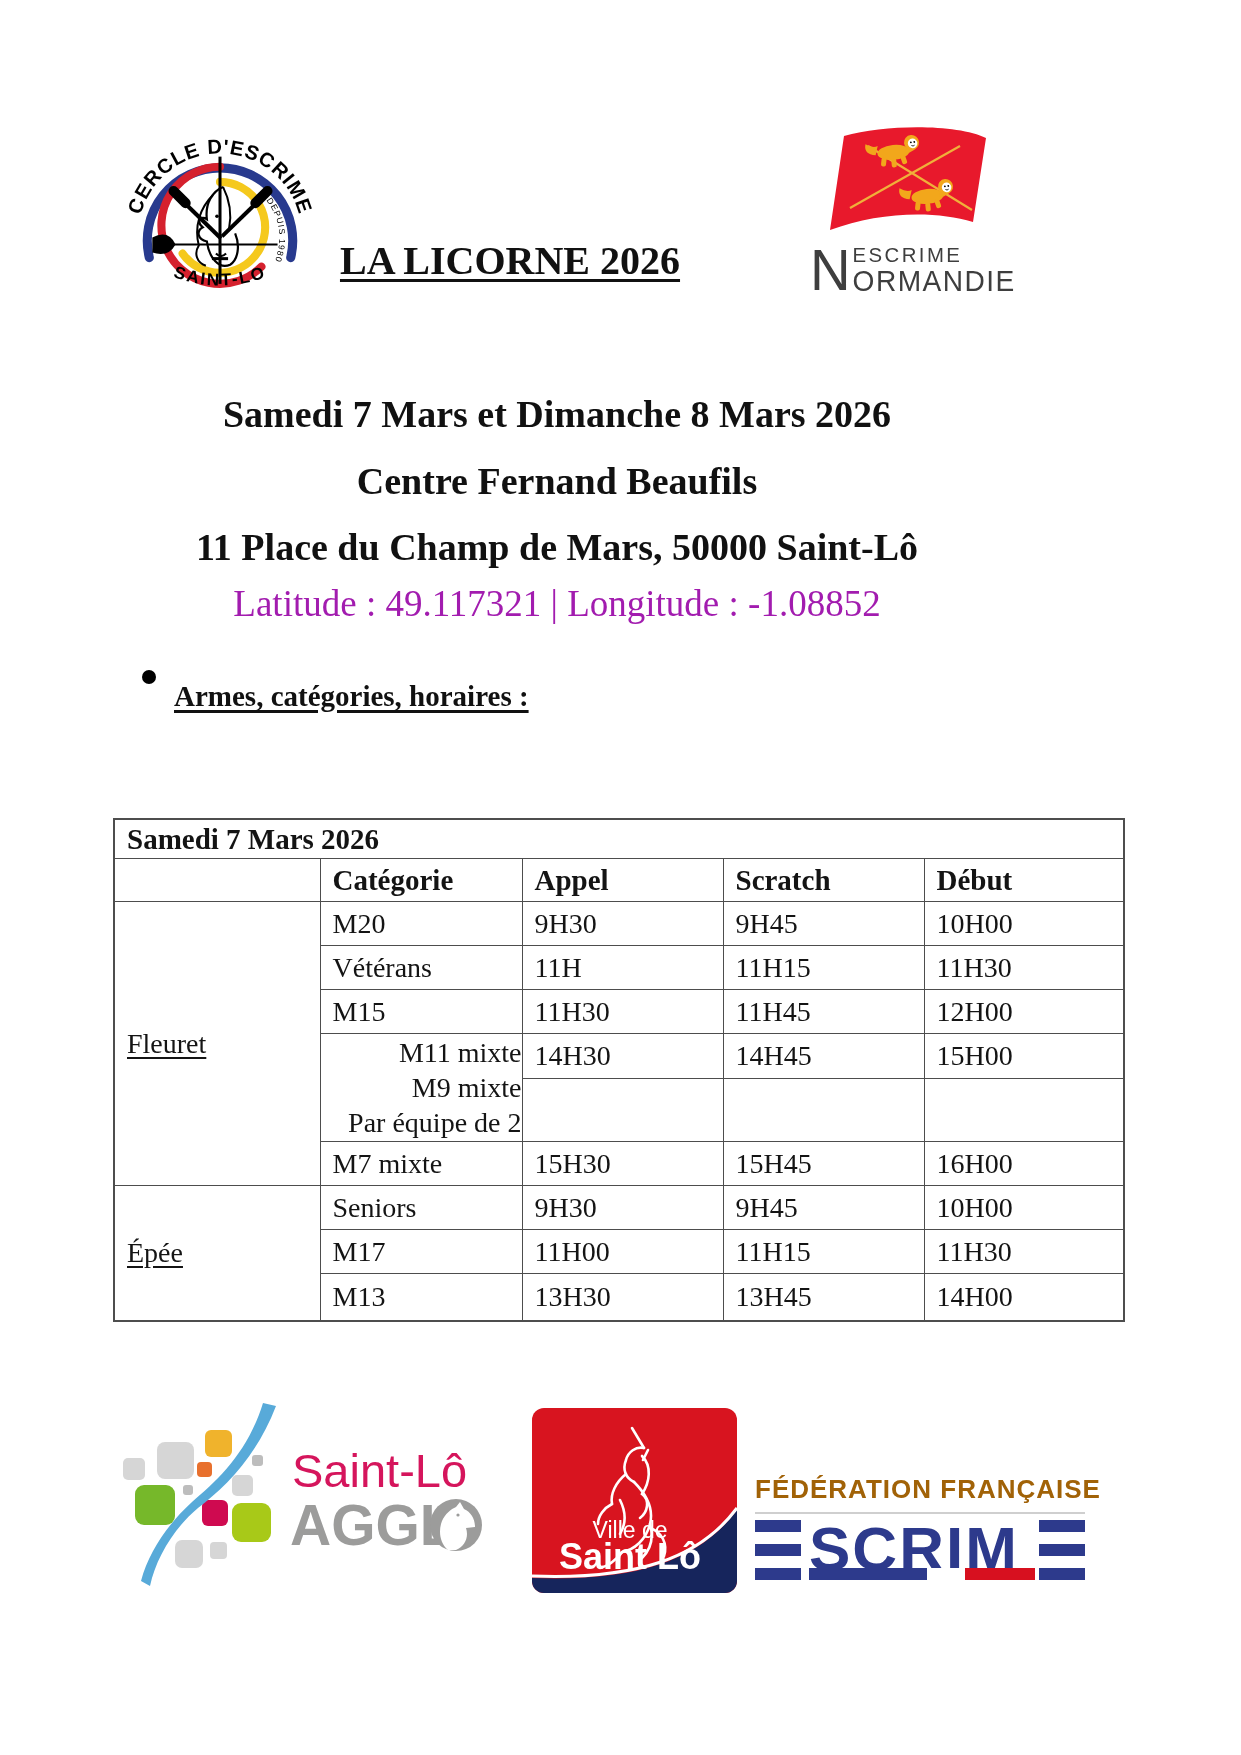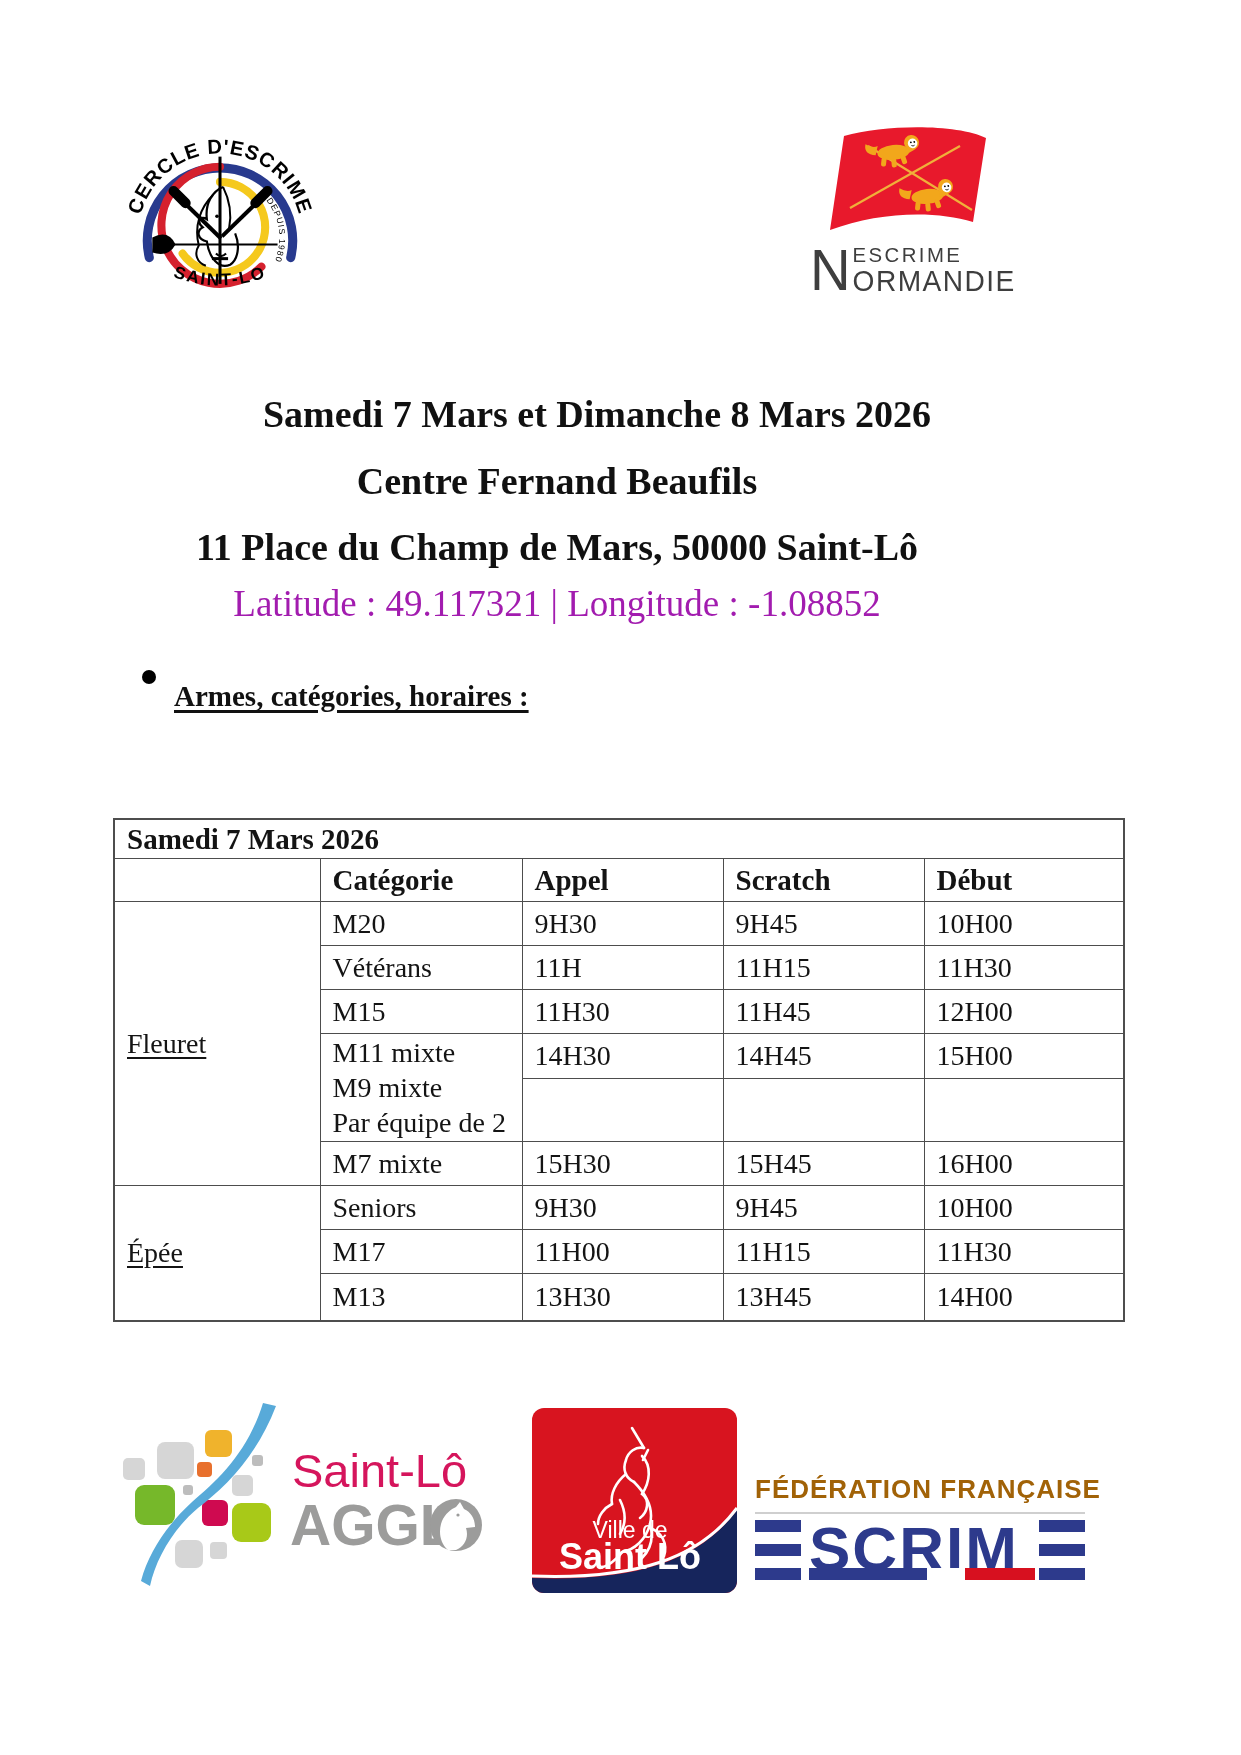--- a/index.html
+++ b/index.html
@@ -18,21 +18,21 @@
   .norm-words{display:flex;flex-direction:column;margin-left:2px;}
   .norm-top{font-size:21px;line-height:22px;letter-spacing:2.5px;}
   .norm-bottom{font-size:29px;line-height:30px;letter-spacing:1.5px;}
 
   
   #title-block{left:250px;top:236px;width:520px;text-align:center;font-weight:bold;font-size:40px;line-height:49px;}
   #title-block .uline{text-decoration:underline;text-decoration-thickness:3px;text-underline-offset:5px;}
 
   
   .info-line{left:0;width:1114px;text-align:center;font-weight:bold;font-size:38px;}
-  #date-line{top:392px;padding-left:40px;}
+  #date-line{top:392px;}
   #venue-line{top:459px;}
   #address-line{top:525px;}
   #coords-line{top:582px;font-weight:normal;color:#a21caf;font-size:37px;}
 
   
   #section-line{left:142px;top:659px;display:flex;align-items:flex-start;}
   .bullet-dot{width:14px;height:14px;border-radius:50%;background:#000;margin:11px 18px 0 0;flex:0 0 auto;}
   .section-text{font-size:29px;font-weight:bold;text-decoration:underline;text-decoration-thickness:2.5px;text-underline-offset:4px;margin-top:21px;}
 
   
@@ -43,21 +43,21 @@
   tr.caption-row td{height:38px;padding-left:6px;}
   tr.caption-row .caption-text{font-weight:bold;font-size:29px;text-decoration-thickness:2.5px;}
   tr.header-row td{height:42px;font-weight:bold;font-size:29px;border-bottom:2.6px solid #4d4d4d;}
   tr.data-row td{height:43px;}
   tr.row-m11 td{height:44px;}
   tr.row-empty td{height:62px;}
   tr.row-m13 td{height:46px;}
   tr.group-start td{border-top:2.6px solid #4d4d4d;}
   td.weapon-cell{vertical-align:middle;}
   td.weapon-cell span{text-decoration:underline;text-decoration-thickness:2px;text-underline-offset:4px;}
-  td.multi-cat{vertical-align:top;padding-top:5px;line-height:35px;}
+  td.multi-cat{vertical-align:top;padding-top:5px;line-height:35px;text-align:right;}
 
   
   #agglo-logo{left:106px;top:1396px;}
   #ville-logo{left:532px;top:1408px;}
   #ffe-logo{left:755px;top:1474px;width:330px;font-family:"Liberation Sans", sans-serif;}
   .ffe-line1{font-size:26px;font-weight:bold;color:#a16207;letter-spacing:1px;white-space:nowrap;}
   .ffe-rule{border:none;border-top:2px solid #cfcfcf;margin:7px 0 6px 0;}
 </style>
 </head>
 <body>
@@ -137,20 +137,21 @@
   <div class="norm-text">
     <span class="norm-initial">N</span>
     <span class="norm-words">
       <span class="norm-top">ESCRIME</span>
       <span class="norm-bottom">ORMANDIE</span>
     </span>
   </div>
 </div>
 
 <div id="title-block" class="abs">
+  <div><span class="uline">LA LICORNE 2026</span></div>
 </div>
 
 <div id="date-line" class="abs info-line">Samedi 7 Mars et Dimanche 8 Mars 2026</div>
 <div id="venue-line" class="abs info-line">Centre Fernand Beaufils</div>
 <div id="address-line" class="abs info-line">11 Place du Champ de Mars, 50000 Saint-Lô</div>
 <div id="coords-line" class="abs info-line">Latitude : 49.117321 | Longitude : -1.08852</div>
 
 <div id="section-line" class="abs">
   <span class="bullet-dot"></span>
   <span class="section-text">Armes, catégories, horaires :</span>

